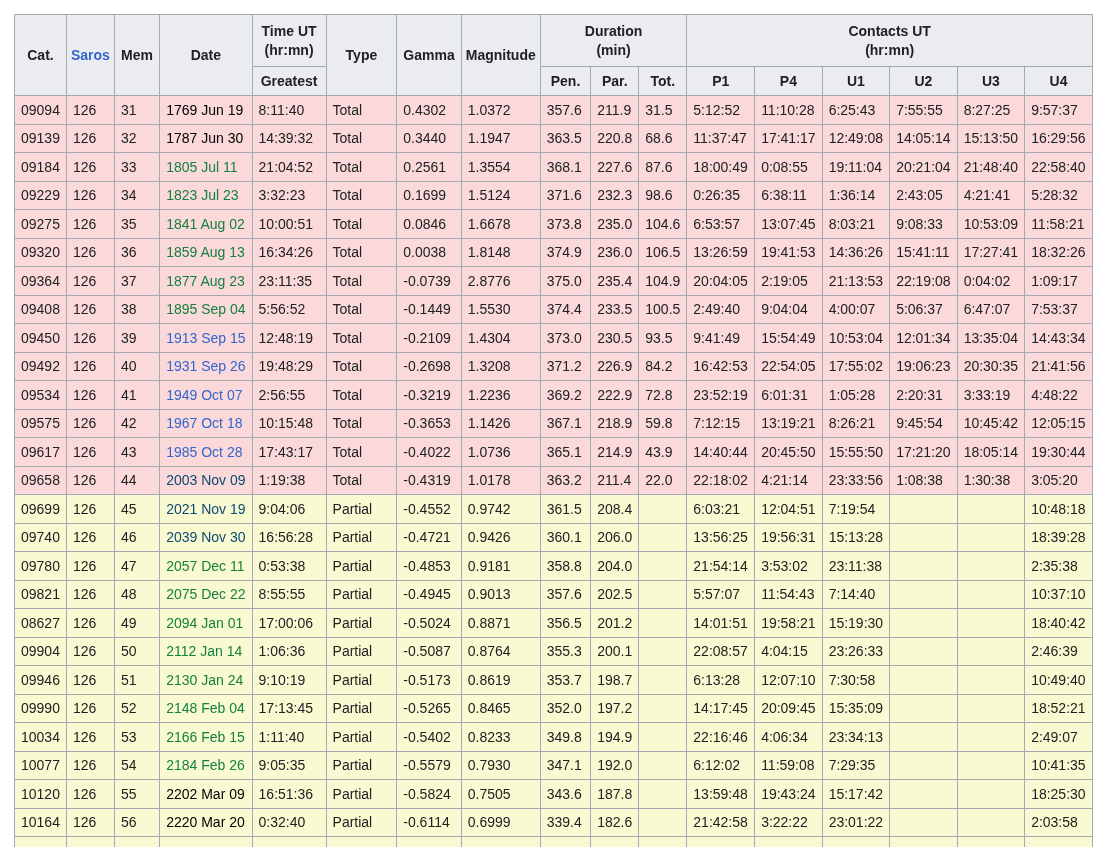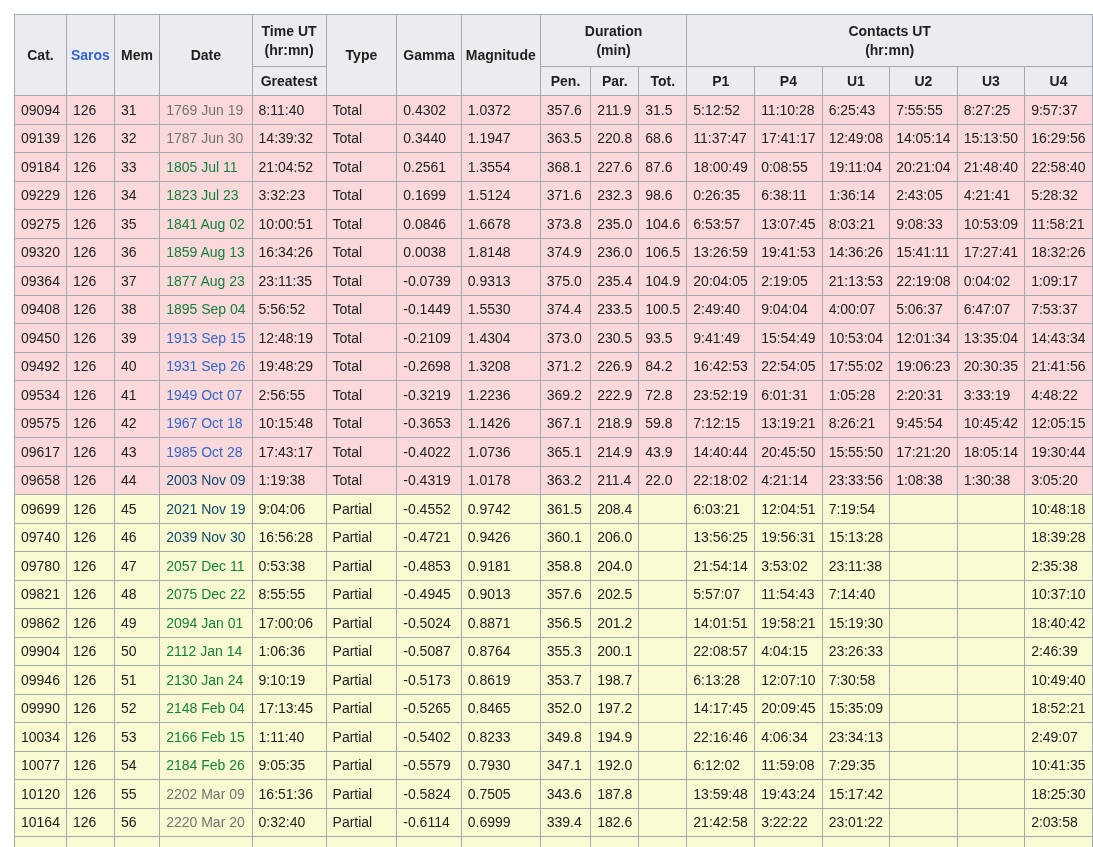--- a/index.html
+++ b/index.html
@@ -12,21 +12,21 @@
   .wikitable th{background:#eaecf0;text-align:center;font-weight:bold;padding:2px 4px;line-height:1.35;}
   .wikitable td{padding:3px 6px;height:28.5px;text-align:left;}
   thead tr.h1 th{height:52px;}
   thead tr.h2 th{height:29px;margin-left:20px;}
   tr.total td{background:#fbd9db;}
   tr.partial td{background:#fafad2;}
   a{text-decoration:none;}
   a.link-blue{color:#3366cc;}
   a.link-red{color:#15803d;}
   a.link-visited{color:#0c4a6e;}
-  .plain-date{color:#737373;}
+  .plain-date{color:#000000;}
 </style>
 </head>
 <body>
 
 <div class="viewport">
   <table class="wikitable">
     <colgroup>
       <col style="width:48px">
         <col style="width:48px">
         <col style="width:48px">
@@ -196,21 +196,21 @@
           <td>18:32:26</td>
         </tr>
         <tr class="total">
           <td>09364</td>
           <td>126</td>
           <td>37</td>
           <td><a href="#" class="link-red">1877 Aug 23</a></td>
           <td>23:11:35</td>
           <td>Total</td>
           <td>-0.0739</td>
-          <td>0.9313</td>
+          <td>2.8776</td>
           <td>375.0</td>
           <td>235.4</td>
           <td>104.9</td>
           <td>20:04:05</td>
           <td>2:19:05</td>
           <td>21:13:53</td>
           <td>22:19:08</td>
           <td>0:04:02</td>
           <td>1:09:17</td>
         </tr>
@@ -417,21 +417,21 @@
           <td>202.5</td>
           <td></td>
           <td>5:57:07</td>
           <td>11:54:43</td>
           <td>7:14:40</td>
           <td></td>
           <td></td>
           <td>10:37:10</td>
         </tr>
         <tr class="partial">
-          <td>09862</td>
+          <td>08627</td>
           <td>126</td>
           <td>49</td>
           <td><a href="#" class="link-red">2094 Jan 01</a></td>
           <td>17:00:06</td>
           <td>Partial</td>
           <td>-0.5024</td>
           <td>0.8871</td>
           <td>356.5</td>
           <td>201.2</td>
           <td></td>

